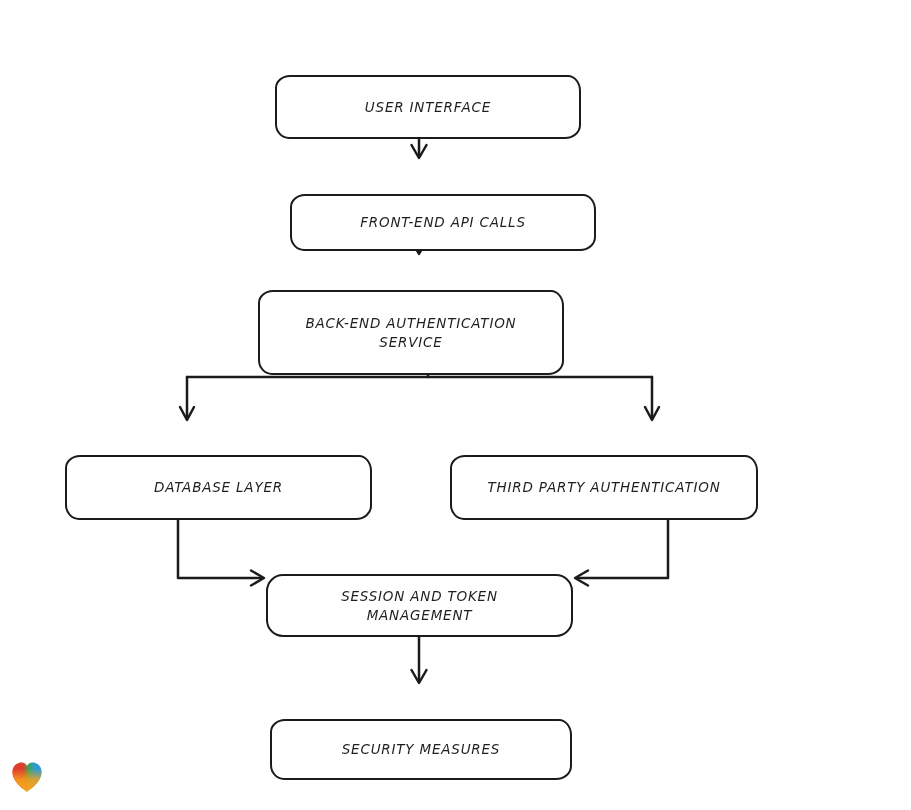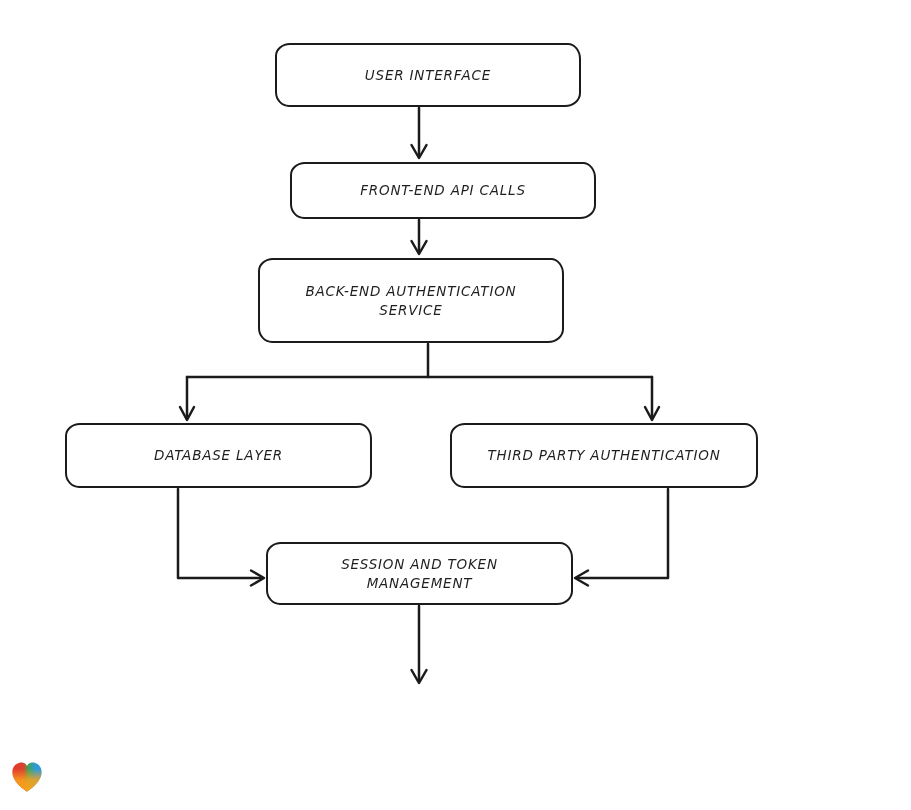--- a/index.html
+++ b/index.html
@@ -27,20 +27,21 @@
   .node {
     position: absolute;
     box-sizing: border-box;
     background: #ffffff;
     border: 2.8px solid #1b1b1b;
     border-radius: 15px 13px 16px 14px / 13px 16px 14px 15px;
     display: flex;
     align-items: center;
     justify-content: center;
     text-align: center;
+    margin-top: 32px;
   }
   .node-label {
     font-size: 13.5px;
     font-style: italic;
     letter-spacing: 0.8px;
     line-height: 19px;
     color: #1f1f1f;
     text-transform: uppercase;
   }
   .node-label.wrap-backend { max-width: 238px; }
@@ -102,24 +103,27 @@
   </div>
 
   <div class="node" style="left:450px; top:423px; width:308px; height:65px;">
     <span class="node-label">THIRD PARTY AUTHENTICATION</span>
   </div>
 
   <div class="node" style="left:65px; top:423px; width:307px; height:65px;">
     <span class="node-label">DATABASE LAYER</span>
   </div>
 
-  <div class="node" style="left:266px; top:542px; width:307px; height:63px;">
+  <div class="node" style="left:266px; top:542px; width:307px; height:63px;border-radius:17px;">
     <span class="node-label wrap-session">SESSION AND TOKEN MANAGEMENT</span>
   </div>
 
+  <div class="node" style="left:270px; top:687px; width:302px; height:61px;">
+    <span class="node-label">SECURITY MEASURES</span>
+  </div>
 
   <div class="logo">
     <svg viewBox="0 0 32 32" width="36" height="36" aria-hidden="true">
       <defs>
         <linearGradient id="heartH" x1="0" y1="0" x2="1" y2="0">
           <stop offset="0%" stop-color="#e8392b"></stop>
           <stop offset="38%" stop-color="#d8432e"></stop>
           <stop offset="55%" stop-color="#3fa356"></stop>
           <stop offset="78%" stop-color="#2d9bd6"></stop>
           <stop offset="100%" stop-color="#2d9bd6"></stop>

